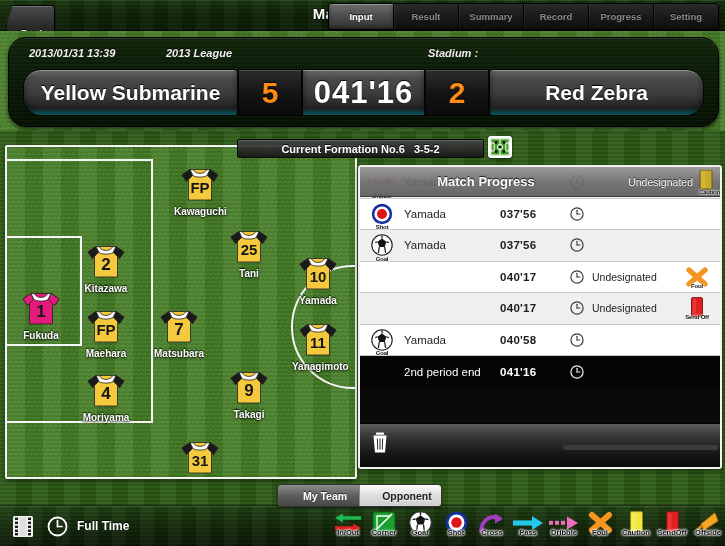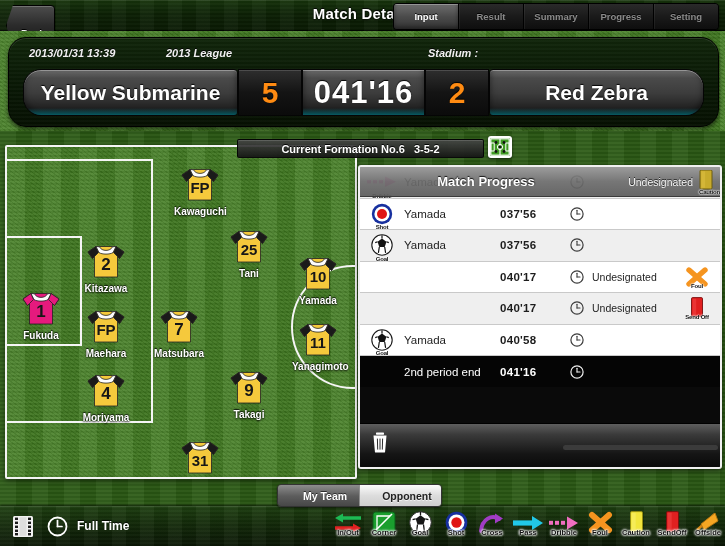--- a/index.html
+++ b/index.html
@@ -265,20 +265,21 @@
 
   <div id="topbar">
     <div class="back-btn">
       <span>Back</span>
     </div>
     <div id="page-title">Match Details</div>
     <div id="tabs">
       <div class="tab active">Input</div>
       <div class="tab">Result</div>
       <div class="tab">Summary</div>
+      <div class="tab">Record</div>
       <div class="tab">Progress</div>
       <div class="tab">Setting</div>
     </div>
   </div>
 
   <div id="scoreboard-wrap" class="grass">
     <div id="scoreboard">
       <div class="sb-meta" id="sb-datetime">2013/01/31 13:39</div>
       <div class="sb-meta" id="sb-league">2013 League</div>
       <div class="sb-meta" id="sb-stadium-label">Stadium :</div>

